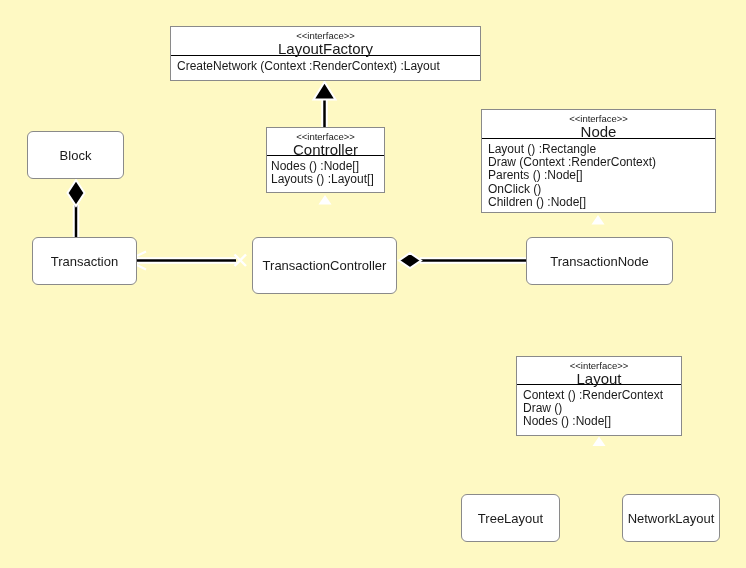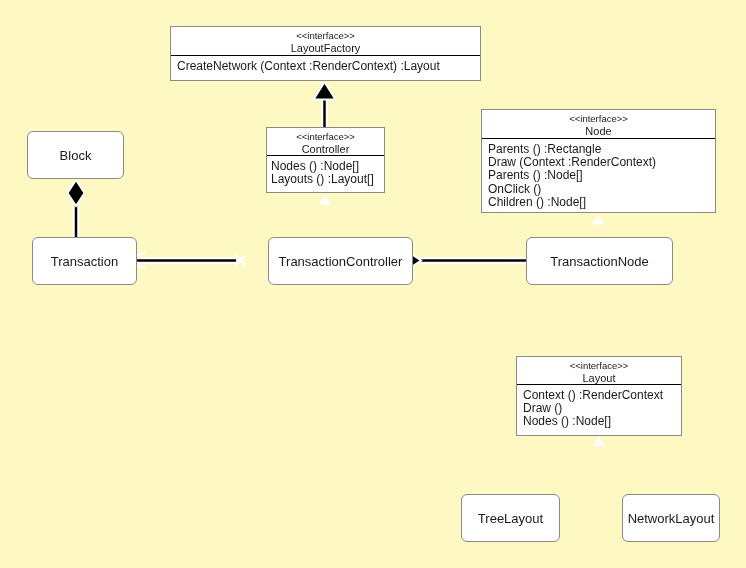--- a/index.html
+++ b/index.html
@@ -7,39 +7,39 @@
     position:relative;width:746px;height:568px;background:#fef9c3;overflow:hidden;
     font-family:"Liberation Sans", sans-serif;
   }
   .connector-layer{position:absolute;left:0;top:0;width:746px;height:568px;}
   .uml-box{
     position:absolute;background:#fff;border:1px solid #8a8a8a;box-sizing:border-box;
     color:#1a1a1a;
   }
   .uml-header{text-align:center;padding-top:3px;line-height:1;}
   .uml-stereotype{font-size:9.5px;line-height:11px;color:#1a1a1a;}
-  .uml-name{font-size:11px;line-height:15px;color:#1a1a1a;}
+  .uml-name{font-size:15px;line-height:15px;color:#1a1a1a;}
   .uml-body{
     border-top:1.6px solid #000;padding:4px 6px;font-size:12px;line-height:13.2px;
     white-space:nowrap;overflow:hidden;
   }
   .uml-simple{display:flex;align-items:center;justify-content:center;font-size:13px;border-radius:6px;}
   
   #box-layoutfactory{left:170px;top:26px;width:311px;height:55px;}
   #box-layoutfactory .uml-header{height:25px;}
   #box-controller{left:266px;top:127px;width:119px;height:66px;}
   #box-controller .uml-header{height:24px;}
   #box-controller .uml-body{padding:4px 4px;}
   #box-node{left:481px;top:109px;width:235px;height:104px;}
   #box-node .uml-header{height:25px;}
   #box-layout{left:516px;top:356px;width:166px;height:80px;}
   #box-layout .uml-header{height:24px;}
   #box-block{left:27px;top:131px;width:97px;height:48px;}
   #box-transaction{left:32px;top:237px;width:105px;height:48px;}
-  #box-transactioncontroller{left:252px;top:237px;width:145px;height:48px;margin-left:16px;}
+  #box-transactioncontroller{left:252px;top:237px;width:145px;height:57px;}
   #box-transactionnode{left:526px;top:237px;width:147px;height:48px;}
   #box-treelayout{left:461px;top:494px;width:99px;height:48px;}
   #box-networklayout{left:622px;top:494px;width:98px;height:48px;}
 </style>
 </head>
 <body>
 
 <div class="stage">
 
   <svg class="connector-layer" width="746" height="568" viewBox="0 0 746 568">
@@ -97,21 +97,21 @@
       <div>Layouts () :Layout[]</div>
     </div>
   </div>
 
   <div class="uml-box" id="box-node">
     <div class="uml-header">
       <div class="uml-stereotype">&lt;&lt;interface&gt;&gt;</div>
       <div class="uml-name">Node</div>
     </div>
     <div class="uml-body">
-      <div>Parents () :Rectangle</div>
+      <div>Layout () :Rectangle</div>
       <div>Draw (Context :RenderContext)</div>
       <div>Parents () :Node[]</div>
       <div>OnClick ()</div>
       <div>Children () :Node[]</div>
     </div>
   </div>
 
   <div class="uml-box" id="box-layout">
     <div class="uml-header">
       <div class="uml-stereotype">&lt;&lt;interface&gt;&gt;</div>

